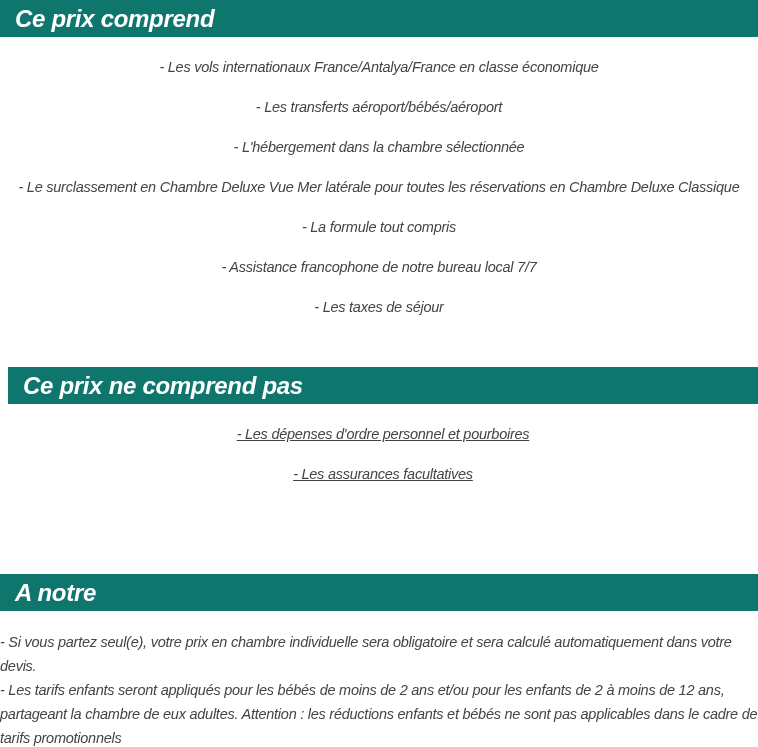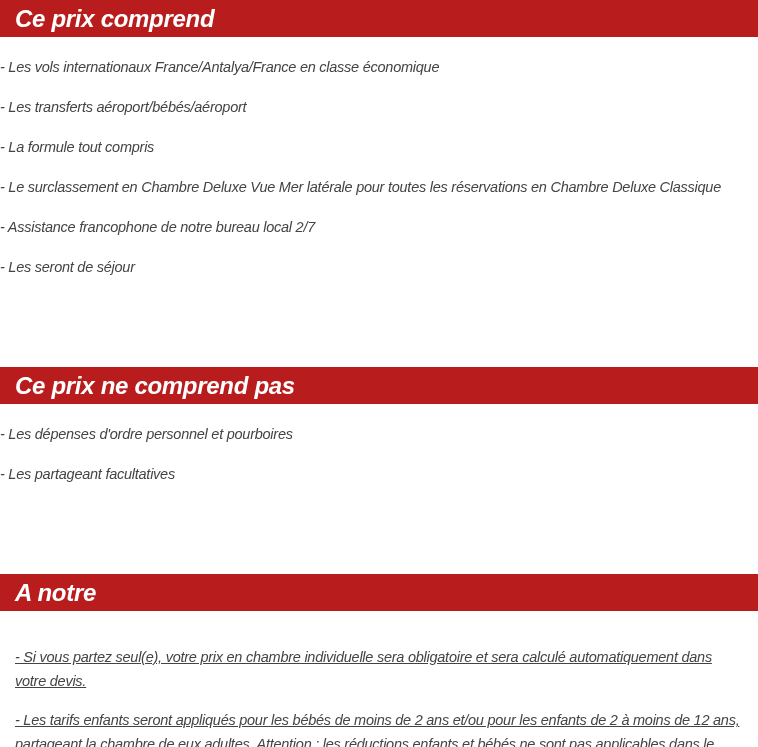--- a/index.html
+++ b/index.html
@@ -8,88 +8,90 @@
       background: #ffffff;
     }
     body {
       width: 758px;
       height: 747px;
       overflow: hidden;
       font-family: "Liberation Sans", "DejaVu Sans", sans-serif;
       color: #444444;
     }
     .section-header {
-      background: #b91c1c;
+      background: #0f766e;
       height: 37px;
       display: flex;
       align-items: center;
       padding-left: 15px;
       box-sizing: border-box;
     }
     .section-header h2 {
       margin: 0;
       color: #ffffff;
       font-size: 24px;
       font-style: italic;
       font-weight: bold;
       letter-spacing: -0.3px;
       line-height: 1;
     }
     .list {
       margin: 0;
       padding: 0;
       list-style: none;
+      text-align: center;
     }
     .list li {
       font-size: 14.5px;
       font-style: italic;
       line-height: 20px;
       letter-spacing: -0.25px;
     }
     #sec-included .list { padding-top: 20px; }
     #sec-included .list li { margin-bottom: 20px; }
     #sec-included { height: 367px; }
 
     #sec-excluded .list { padding-top: 20px; }
-    #sec-excluded .list li { margin-bottom: 20px; }
-    #sec-excluded { height: 207px; }
+    #sec-excluded .list li { margin-bottom: 20px; text-decoration: underline; }
+    #sec-excluded { height: 207px; padding-left: 8px; }
 
     #sec-info .info-body {
       padding-top: 19px;
       font-size: 14.5px;
       font-style: italic;
       line-height: 24px;
       letter-spacing: -0.25px;
     }
-    #sec-info .info-body p { margin: 15px; text-decoration: underline; }
+    #sec-info .info-body p { margin: 0; }
   </style>
 </head>
 <body>
 
 <section id="sec-included">
   <div class="section-header">
     <h2>Ce prix comprend</h2>
   </div>
   <ul class="list">
     <li>- Les vols internationaux France/Antalya/France en classe économique</li>
     <li>- Les transferts aéroport/bébés/aéroport</li>
+    <li>- L'hébergement dans la chambre sélectionnée</li>
+    <li>- Le surclassement en Chambre Deluxe Vue Mer latérale pour toutes les réservations en Chambre Deluxe Classique</li>
     <li>- La formule tout compris</li>
-    <li>- Le surclassement en Chambre Deluxe Vue Mer latérale pour toutes les réservations en Chambre Deluxe Classique</li>
-    <li>- Assistance francophone de notre bureau local 2/7</li>
-    <li>- Les seront de séjour</li>
+    <li>- Assistance francophone de notre bureau local 7/7</li>
+    <li>- Les taxes de séjour</li>
   </ul>
 </section>
 
 <section id="sec-excluded">
   <div class="section-header">
     <h2>Ce prix ne comprend pas</h2>
   </div>
   <ul class="list">
     <li>- Les dépenses d'ordre personnel et pourboires</li>
-    <li>- Les partageant facultatives</li>
+    <li>- Les assurances facultatives</li>
   </ul>
 </section>
 
 <section id="sec-info">
   <div class="section-header">
     <h2>A notre</h2>
   </div>
   <div class="info-body">
     <p>- Si vous partez seul(e), votre prix en chambre individuelle sera obligatoire et sera calculé automatiquement dans votre devis.</p>
     <p>- Les tarifs enfants seront appliqués pour les bébés de moins de 2 ans et/ou pour les enfants de 2 à moins de 12 ans, partageant la chambre de eux adultes. Attention : les réductions enfants et bébés ne sont pas applicables dans le cadre de tarifs promotionnels</p>

